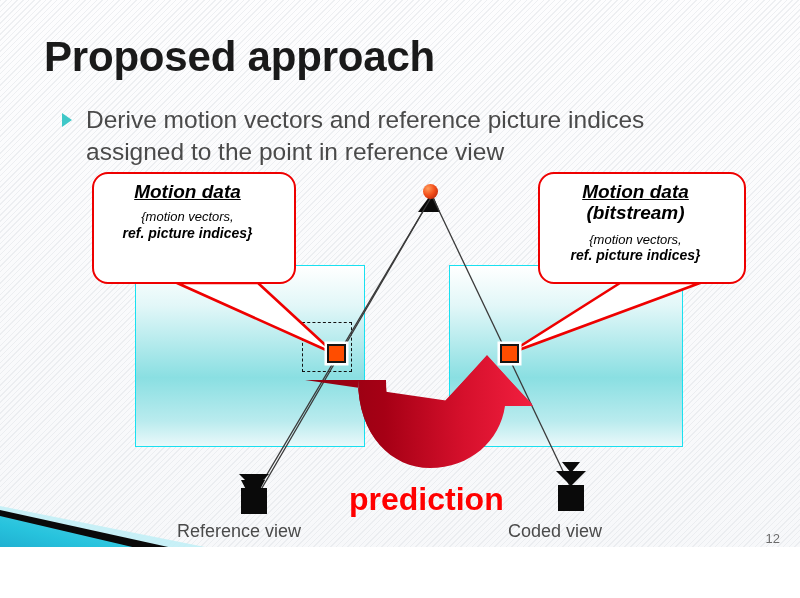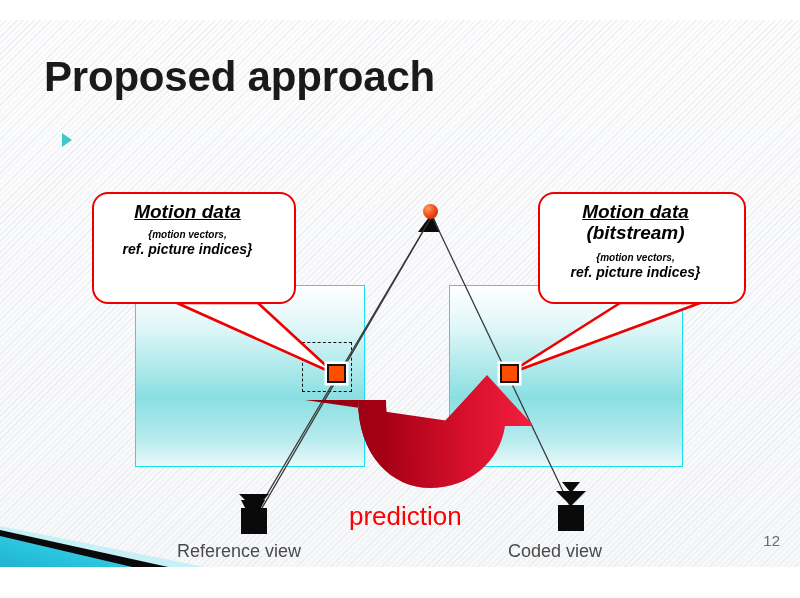--- a/index.html
+++ b/index.html
@@ -18,21 +18,20 @@
     width: 800px;
     height: 547px;
     background:
       repeating-linear-gradient(135deg,
         rgba(225,228,232,0.55) 0px,
         rgba(225,228,232,0.55) 1px,
         rgba(255,255,255,0) 1px,
         rgba(255,255,255,0) 4px),
       linear-gradient(180deg, #fdfdfe 0%, #f7f8fa 100%);
     overflow: hidden;
-    margin-top: 20px;
   }
 
   
   #title {
     position: absolute;
     left: 44px;
     top: 33px;
     font-size: 42px;
     font-weight: bold;
     color: #1a1a1a;
@@ -155,22 +154,22 @@
     white-space: nowrap;
   }
   #label-reference-view { left: 177px; top: 521px; }
   #label-coded-view     { left: 508px; top: 521px; }
 
   
   #prediction-label {
     position: absolute;
     left: 349px;
     top: 481px;
-    font-size: 26px;
-    font-weight: normal;
+    font-size: 32px;
+    font-weight: bold;
     color: #ff0000;
     white-space: nowrap;
   }
 
   
   .callout {
     position: absolute;
     background: #ffffff;
     border: 2.6px solid #ee0000;
     border-radius: 16px;
@@ -188,49 +187,50 @@
     font-weight: bold;
     text-decoration: underline;
     line-height: 1.12;
   }
   .callout .line2 {
     font-size: 19px;
     font-weight: bold;
     line-height: 1.18;
   }
   .callout .line3 {
-    font-size: 10px;
-    font-weight: bold;
+    font-size: 13px;
+    font-weight: normal;
     line-height: 1.2;
     margin-top: 7px;
   }
   .callout .line4 {
     font-size: 14px;
     font-weight: bold;
     line-height: 1.2;
   }
 
   
   #slide-number {
     position: absolute;
     right: 20px;
-    bottom: 18px;
-    font-size: 15px;
+    bottom: 1px;
+    font-size: 13px;
     color: #6b6b6b;
   }
 </style>
 </head>
 <body>
 
 <div id="slide">
 
   <div id="title">Proposed approach</div>
 
   <div id="bullet-row">
     <span id="bullet-marker"></span>
+    <span id="bullet-text">Derive motion vectors and reference picture indices assigned to the point in reference view</span>
   </div>
 
   <div class="plane" id="plane-left"></div>
   <div class="plane" id="plane-right"></div>
 
   <div id="search-window"></div>
 
   <div id="diagram">
     <svg width="800" height="598" viewBox="0 0 800 598" xmlns="http://www.w3.org/2000/svg">
       <defs>

